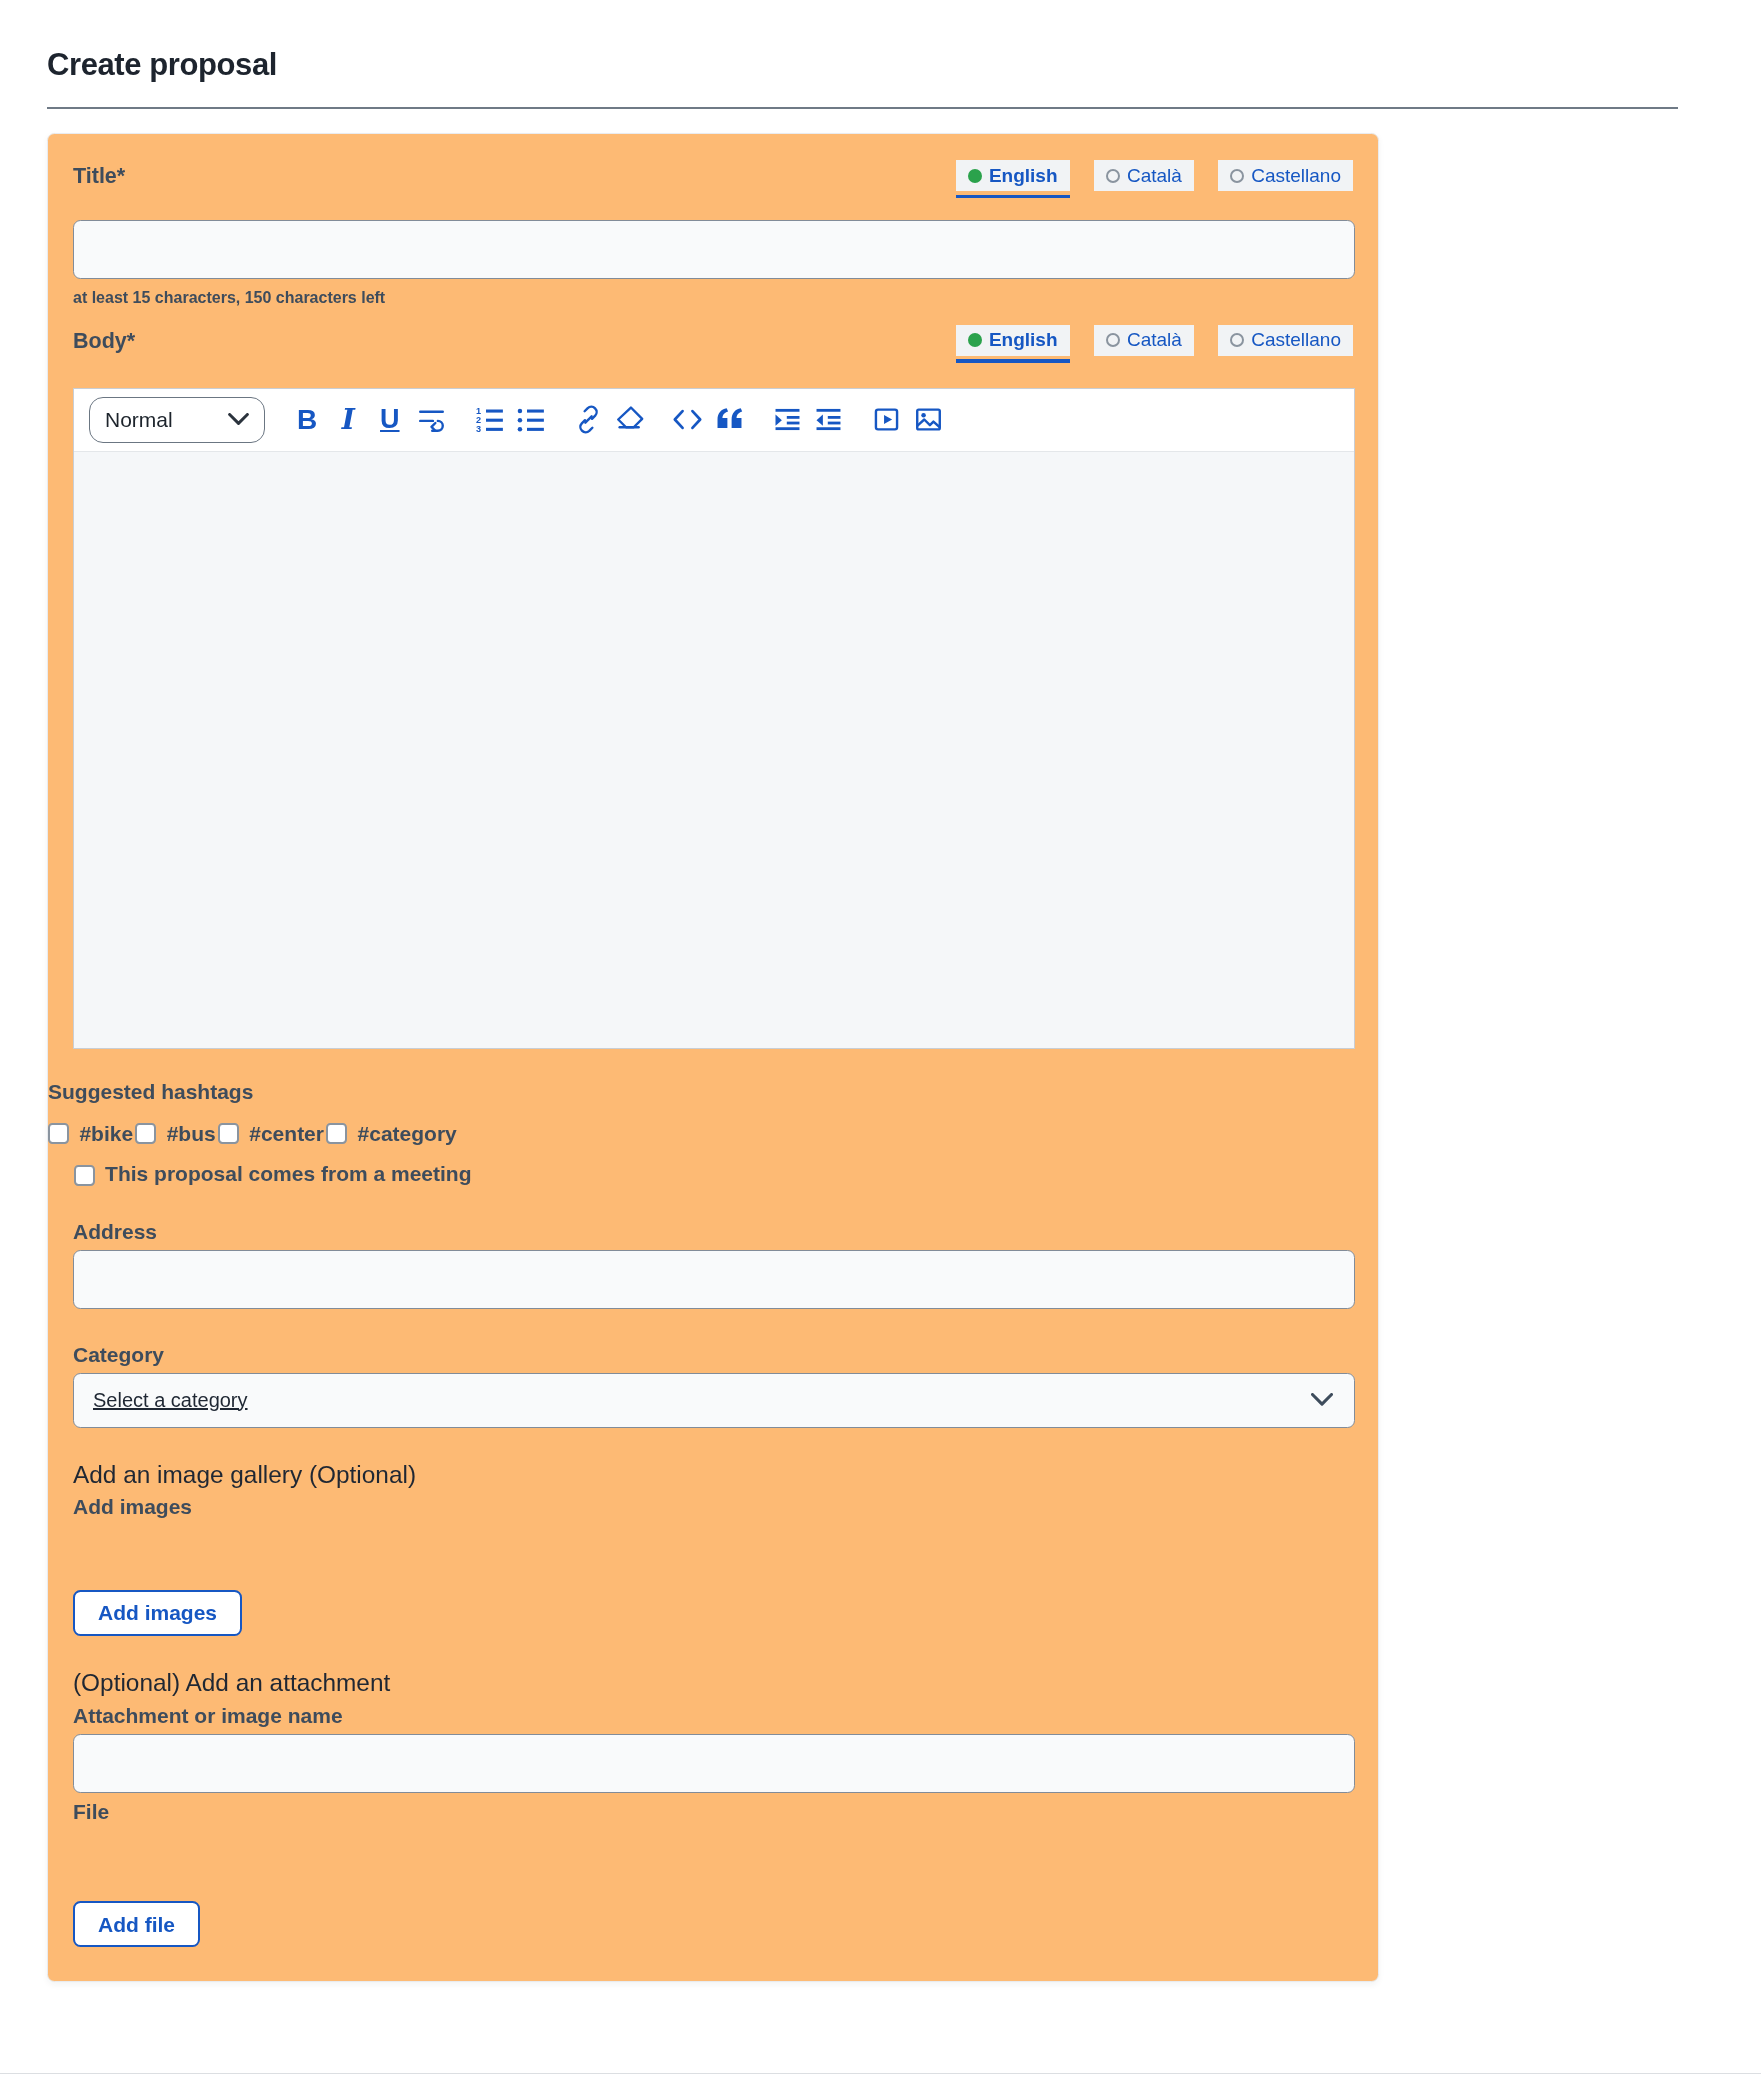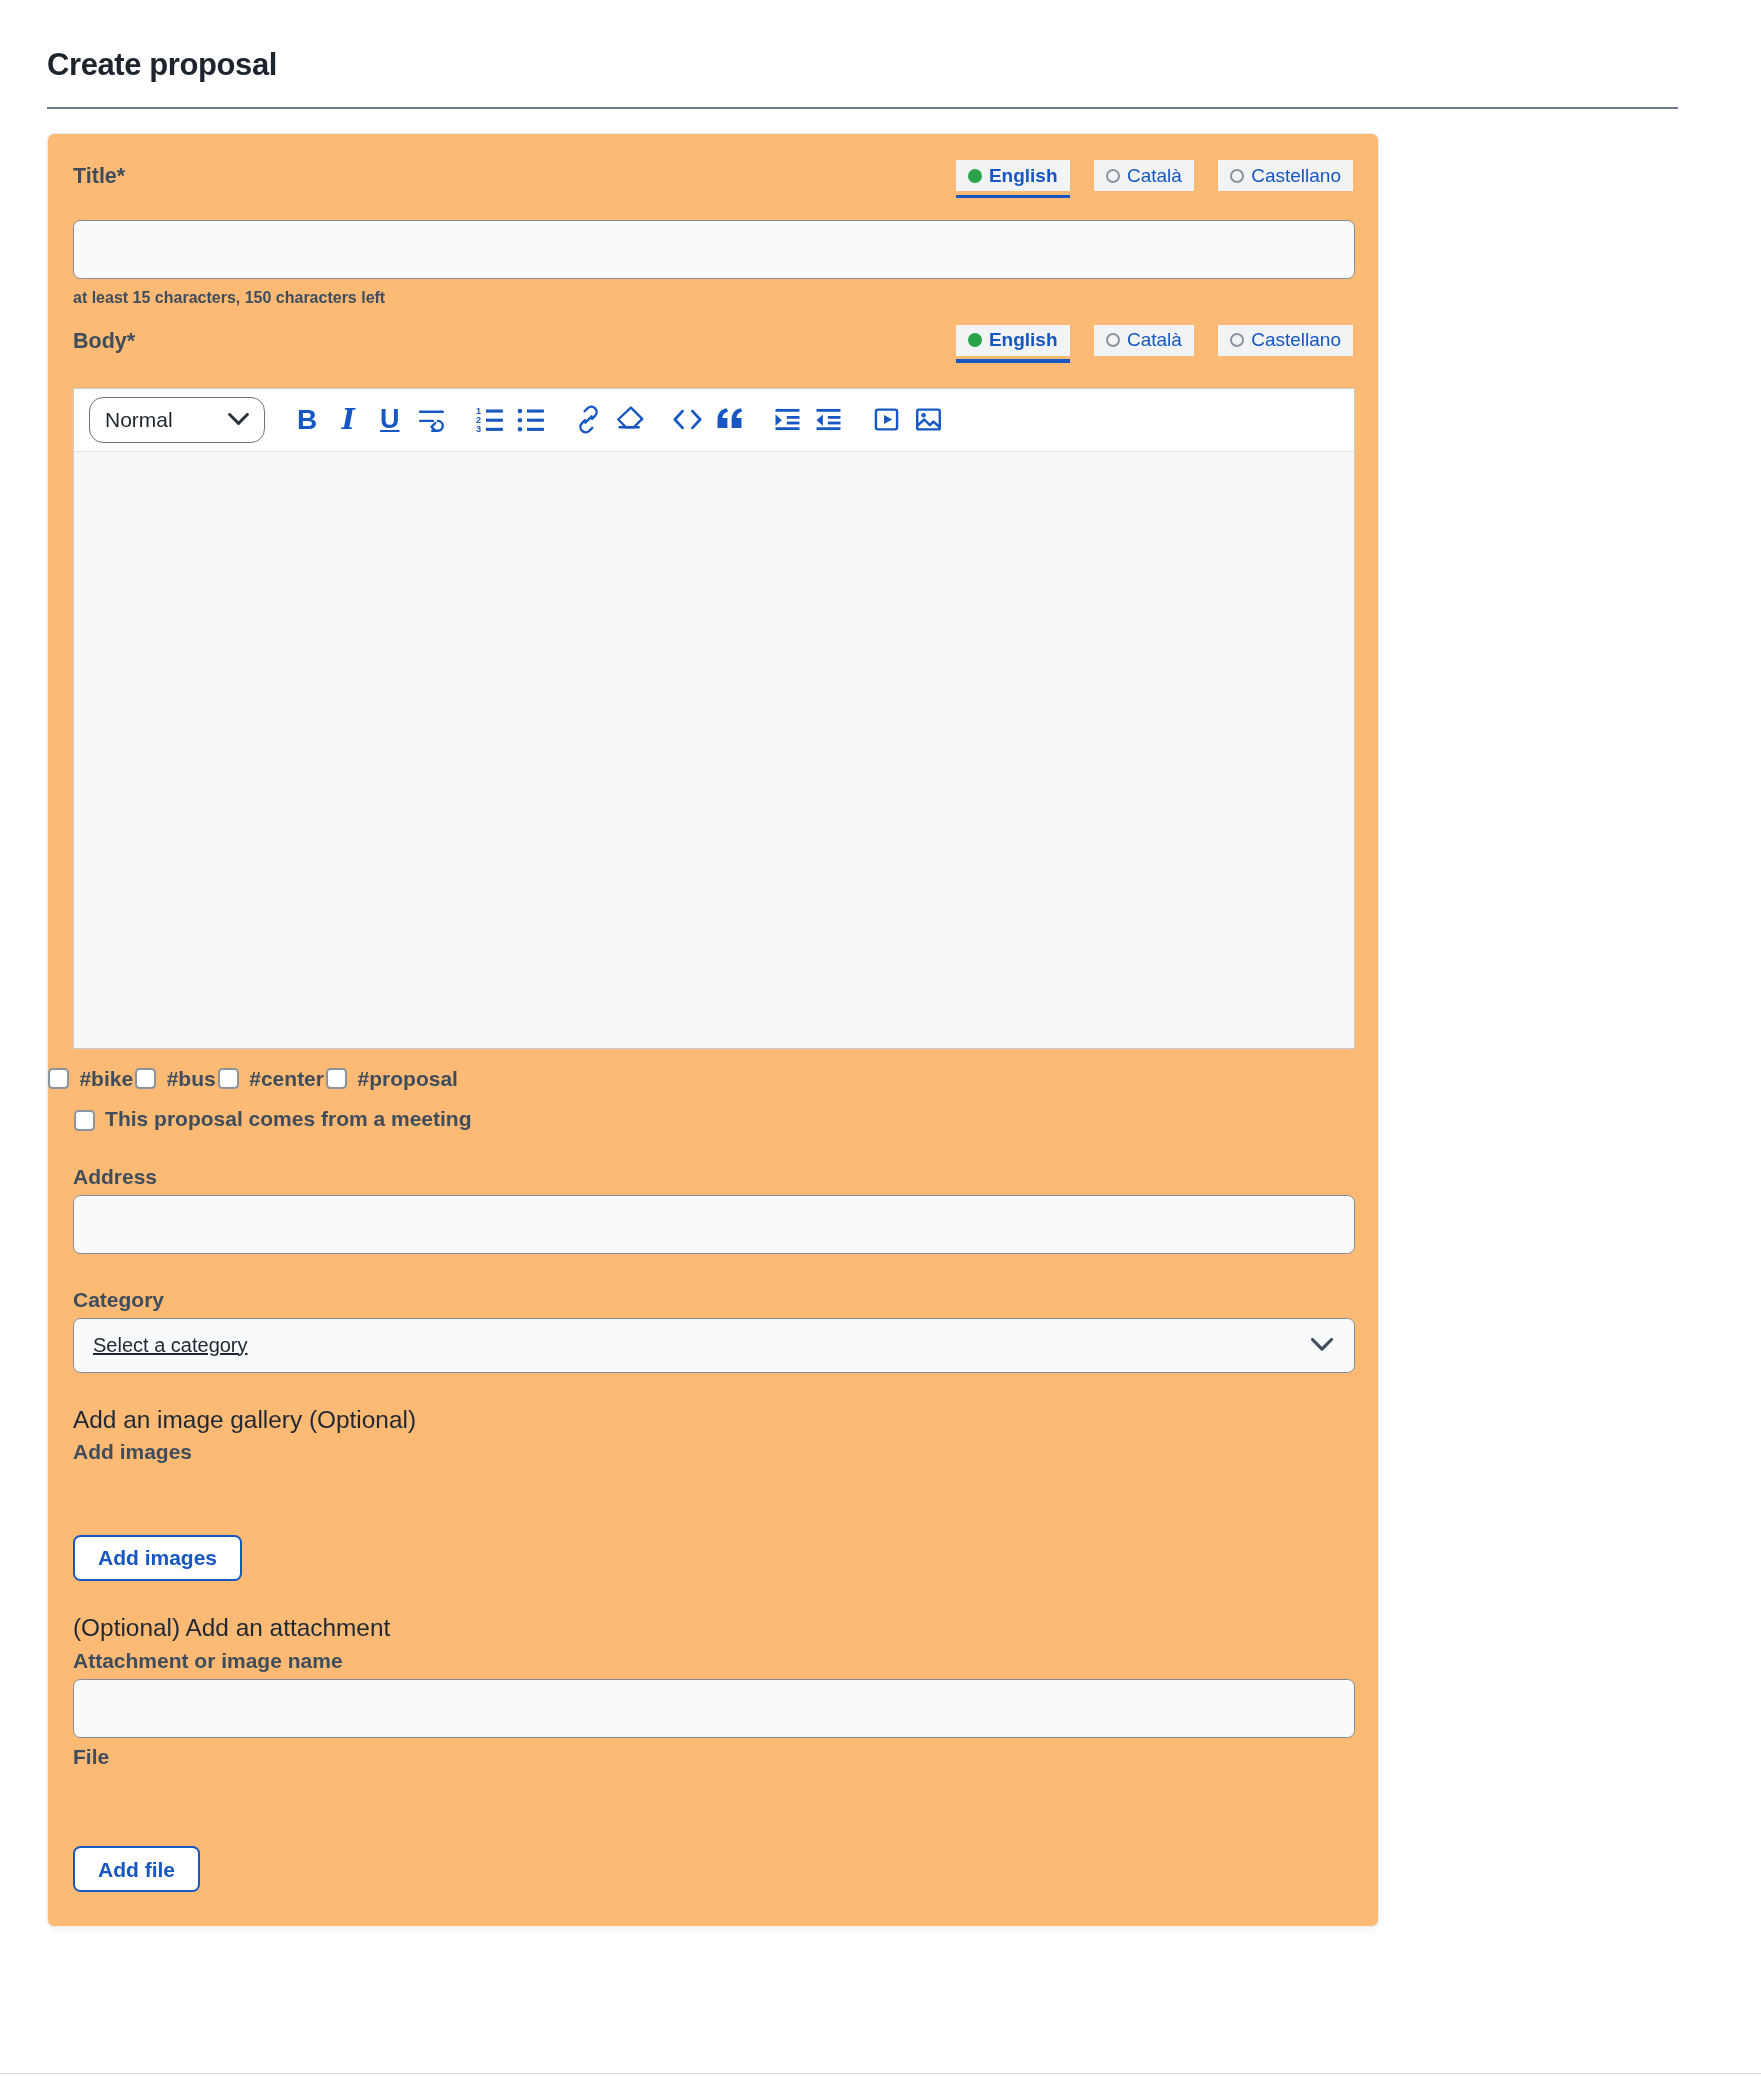--- a/index.html
+++ b/index.html
@@ -459,29 +459,30 @@
                 <circle cx="15" cy="16" r="3.2" fill="#1657c3"></circle>
                 <path d="M6 31l10-9 8 8 5-5 9 8" fill="none" stroke="#1657c3" stroke-width="3.4" stroke-linejoin="round"></path>
               </svg>
           </button>
         </div>
       </div>
       <div class="editor-content" contenteditable="true" style=""></div>
     </div>
 
     
+    <div class="hashtags-label">Suggested hashtags</div>
     <div class="hashtag-row">
       <input type="checkbox" class="checkbox" style="">
       <span class="cb-label">#bike</span>
       <input type="checkbox" class="checkbox" style="">
       <span class="cb-label">#bus</span>
       <input type="checkbox" class="checkbox" style="">
       <span class="cb-label">#center</span>
       <input type="checkbox" class="checkbox" style="">
-      <span class="cb-label">#proposal</span>
+      <span class="cb-label">#category</span>
     </div>
 
     <div class="meeting-row">
       <input type="checkbox" class="checkbox" style="">
       <span class="cb-label">This proposal comes from a meeting</span>
     </div>
 
     
     <label class="plain-label">Address</label>
     <input class="text-input address-input" type="text" value="" style="">

